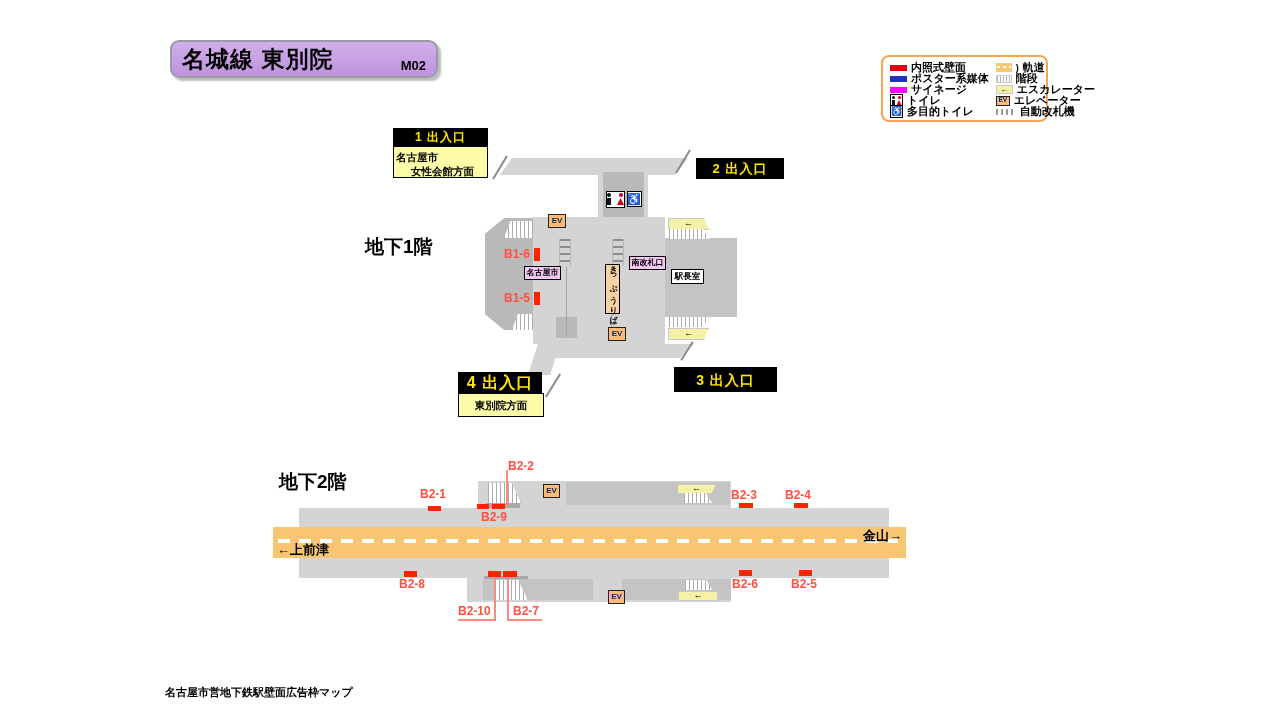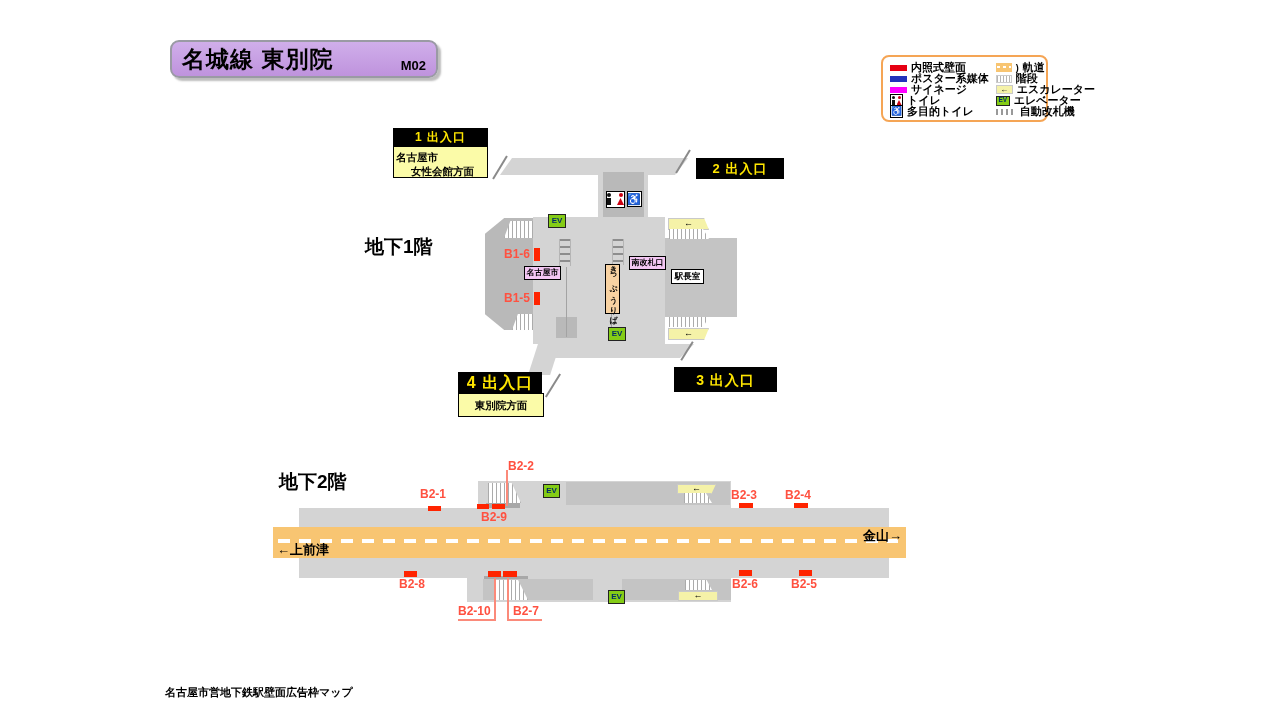--- a/index.html
+++ b/index.html
@@ -7,21 +7,21 @@
          font-family:"Liberation Sans",sans-serif;color:#000;}
   .abs{position:absolute;}
   
   .gray{background:#d4d4d4;}
   .dgray{background:#b9b9b9;}
   .mgray{background:#c4c4c4;}
   .stripes{background:repeating-linear-gradient(90deg,#ababab 0 1px,#fff 1px 4px);}
   .esc{background:#f5f2a8;border:1px solid #c9c9c9;}
   .esc::after{content:"\2190";position:absolute;left:50%;top:50%;transform:translate(-50%,-52%);
               font-weight:bold;font-size:9px;line-height:1;color:#000;}
-  .ev{background:#84cc16;border:1px solid #222;color:#002b66;font-weight:bold;font-size:8px;
+  .ev{background:#fdba74;border:1px solid #222;color:#002b66;font-weight:bold;font-size:8px;
       display:flex;align-items:center;justify-content:center;line-height:1;}
   .gates-v{background:repeating-linear-gradient(180deg,#8d8d8d 0 2px,transparent 2px 7px);
            border-left:1px solid #b5b5b5;border-right:1px solid #b5b5b5;}
   .slash{width:2px;background:#8a8a8a;}
   .wall{background:#a3a3a3;}
   
   .adm{background:#ff2400;}
   .adl{color:#ff5140;font-weight:bold;font-size:12px;line-height:1;white-space:nowrap;}
   .leader{background:#fb8a7a;}
   

